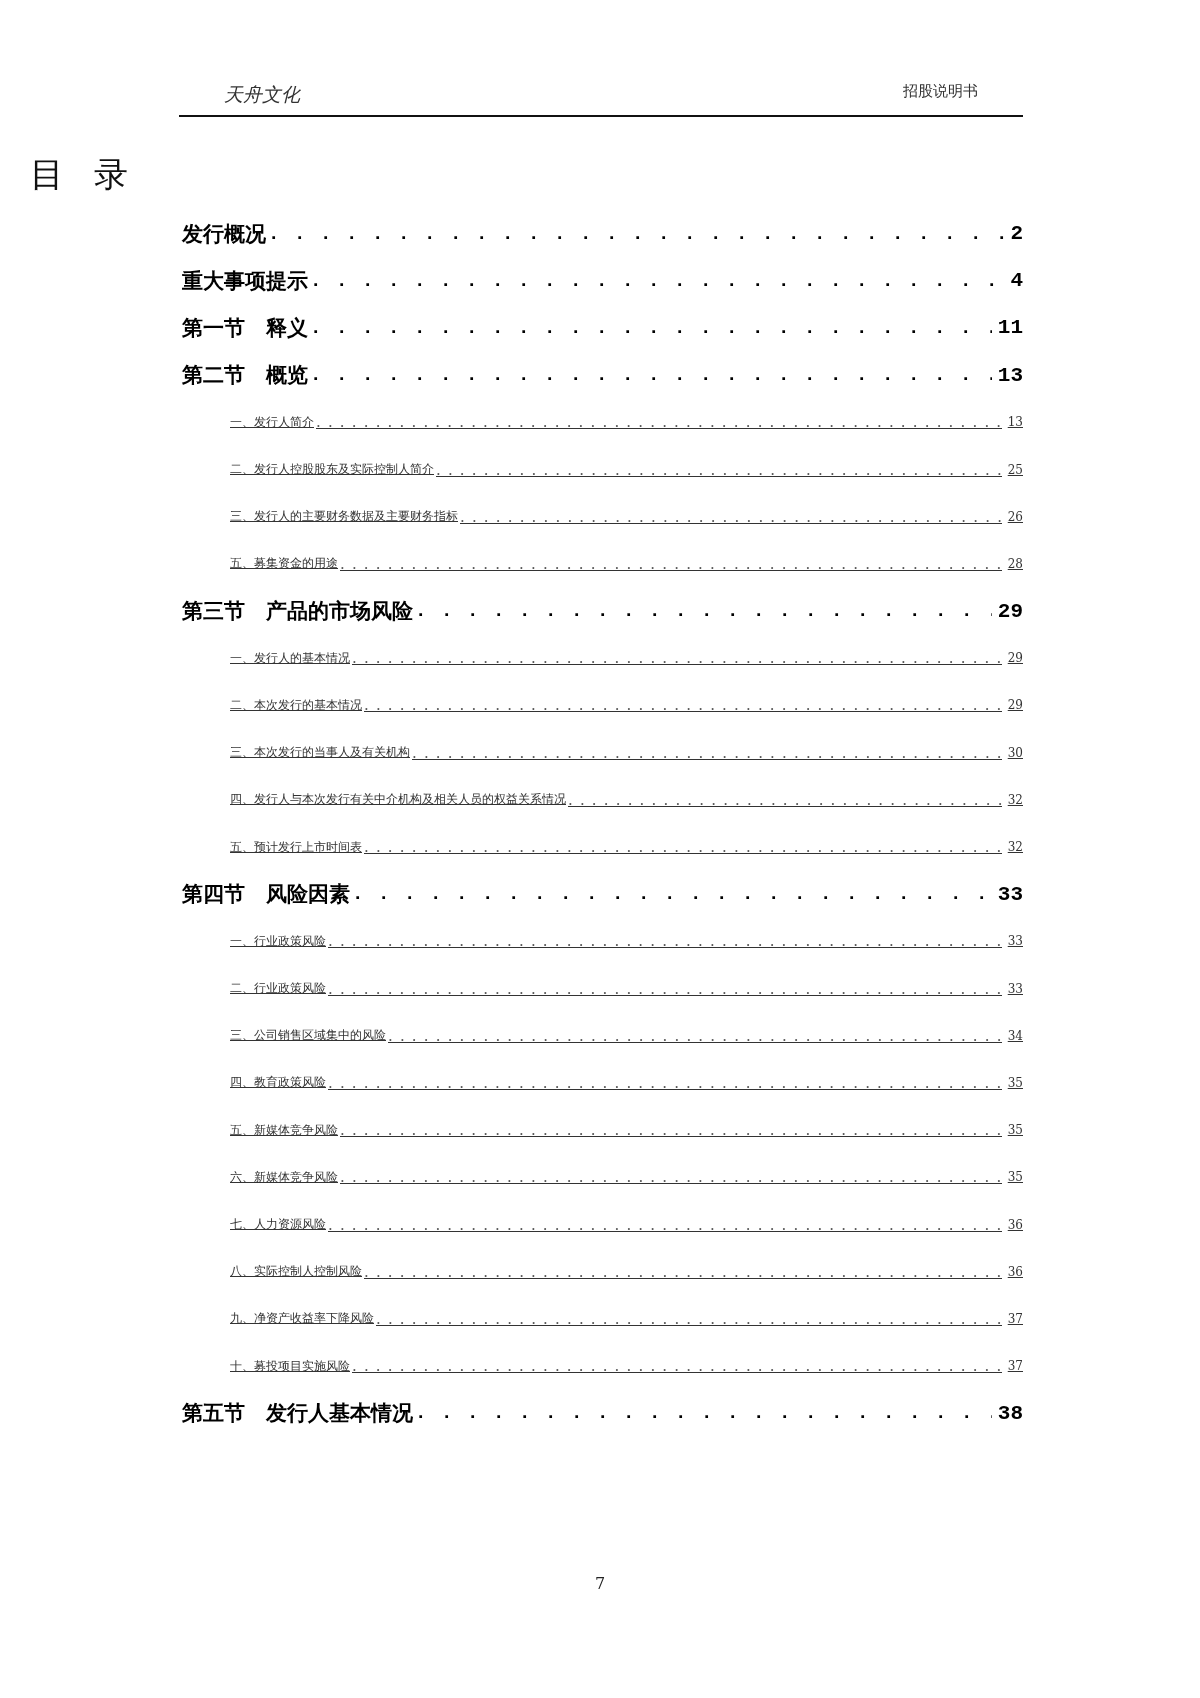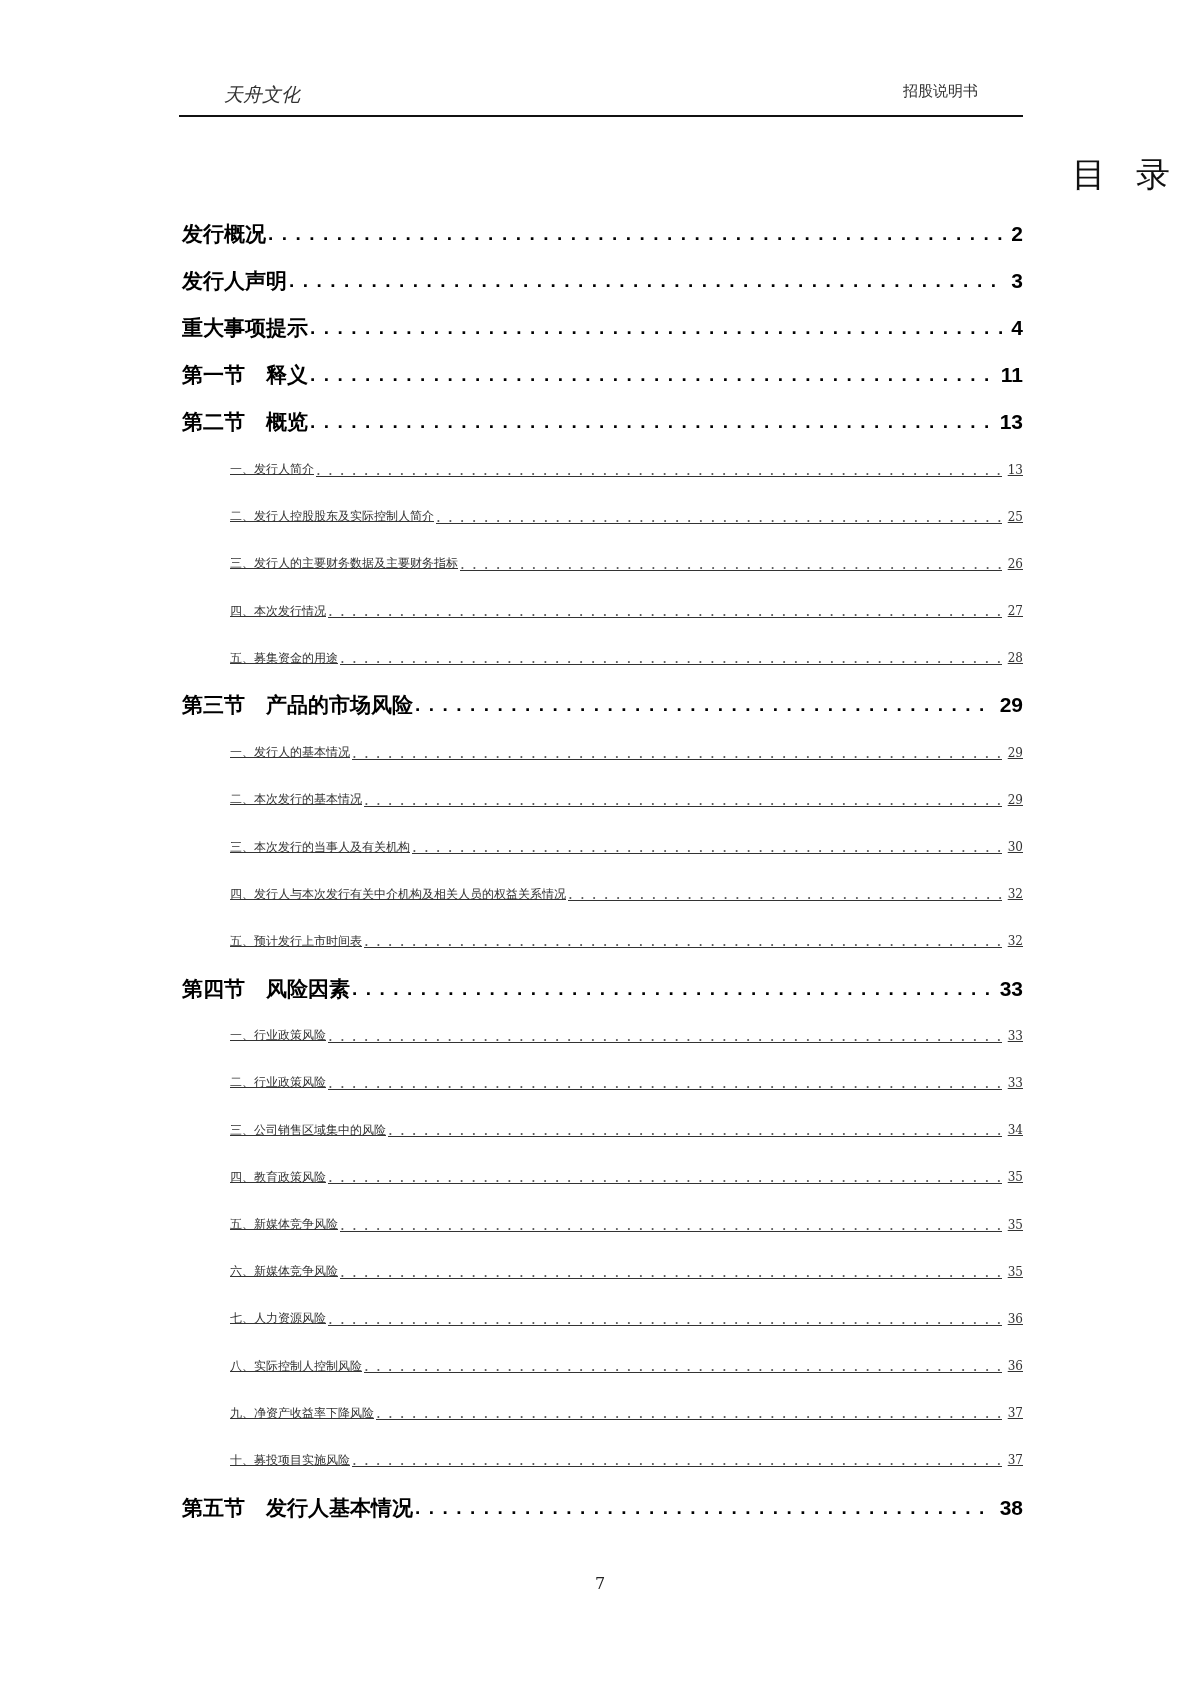--- a/index.html
+++ b/index.html
@@ -2,55 +2,50 @@
 <html><head>
 <meta charset="utf-8">
 <style>
   html, body { margin: 0; padding: 0; background: #ffffff; }
   body { width: 1200px; height: 1698px; position: relative; overflow: hidden;
          font-family: "DejaVu Serif", "Liberation Serif", serif; color: #111; }
   .header { position: absolute; left: 179px; width: 844px; top: 78px; height: 37px;
             border-bottom: 2px solid #111; }
   .header .left { position: absolute; left: 45px; top: 4px; font-size: 19px; color: #333; font-style: italic; }
   .header .right { position: absolute; right: 45px; top: 4px; font-size: 15px; color: #333; }
-  .title { position: absolute; left: 0; width: 1200px; top: 152px; text-align: right;
+  .title { position: absolute; left: 0; width: 1200px; top: 152px; text-align: left;
            font-family: "DejaVu Sans", "Liberation Sans", sans-serif; font-size: 34px;
            letter-spacing: 30px; text-indent: 30px; color: #111; }
   .toc { position: absolute; left: 182px; width: 841px; top: 210px; margin: 0; padding: 0; list-style: none; }
   .toc li { height: 47.2px; display: flex; align-items: center; position: relative; }
   .toc li .label { white-space: pre; flex: none; }
   .toc li .dots { flex: 1; overflow: hidden; white-space: nowrap; margin: 0 6px 0 2px; }
   .toc li .dots::before { content: ". . . . . . . . . . . . . . . . . . . . . . . . . . . . . . . . . . . . . . . . . . . . . . . . . . . . . . . . . . . . . . . . . . . . . . . . . . . . . . . . . . . . . . . . . . . . . . . . . . . . . . . . . . . . . . . . . . . . . . . ."; }
   .toc li .page { flex: none; text-align: right; }
-  .toc li.lvl1 { font-family: Liberation Sans, sans-serif; font-weight: bold; font-size: 21px; color: #000; }
+  .toc li.lvl1 { font-family: Liberation Mono, monospace; font-weight: bold; font-size: 21px; color: #000; }
   .toc li.lvl1 .dots { font-size: 19px; letter-spacing: 1.6px; }
   .toc li.lvl2 { padding-left: 48px; font-size: 12px; color: #333; text-decoration: underline; }
   .toc li.lvl2 .dots { font-size: 15px; letter-spacing: 1.2px; color: #555; }
   .footer { position: absolute; left: 0; width: 1200px; top: 1574px; text-align: center; font-size: 16px; color: #222; }
 </style>
 </head>
 <body>
 
 <div class="header">
   <span class="left">天舟文化</span>
   <span class="right">招股说明书</span>
 </div>
 
 <div class="title">目录</div>
 
 <ul class="toc">
   <li class="lvl1">
       <span class="label">发行概况</span>
       <span class="dots"></span>
       <span class="page">2</span>
-    </li>
-  <li class="lvl1">
-      <span class="label">发行人声明</span>
-      <span class="dots"></span>
-      <span class="page">3</span>
     </li>
   <li class="lvl1">
       <span class="label">重大事项提示</span>
       <span class="dots"></span>
       <span class="page">4</span>
     </li>
   <li class="lvl1">
       <span class="label">第一节　释义</span>
       <span class="dots"></span>
       <span class="page">11</span>
@@ -67,25 +62,20 @@
     </li>
   <li class="lvl2">
       <span class="label">二、发行人控股股东及实际控制人简介</span>
       <span class="dots"></span>
       <span class="page">25</span>
     </li>
   <li class="lvl2">
       <span class="label">三、发行人的主要财务数据及主要财务指标</span>
       <span class="dots"></span>
       <span class="page">26</span>
-    </li>
-  <li class="lvl2">
-      <span class="label">四、本次发行情况</span>
-      <span class="dots"></span>
-      <span class="page">27</span>
     </li>
   <li class="lvl2">
       <span class="label">五、募集资金的用途</span>
       <span class="dots"></span>
       <span class="page">28</span>
     </li>
   <li class="lvl1">
       <span class="label">第三节　产品的市场风险</span>
       <span class="dots"></span>
       <span class="page">29</span>

